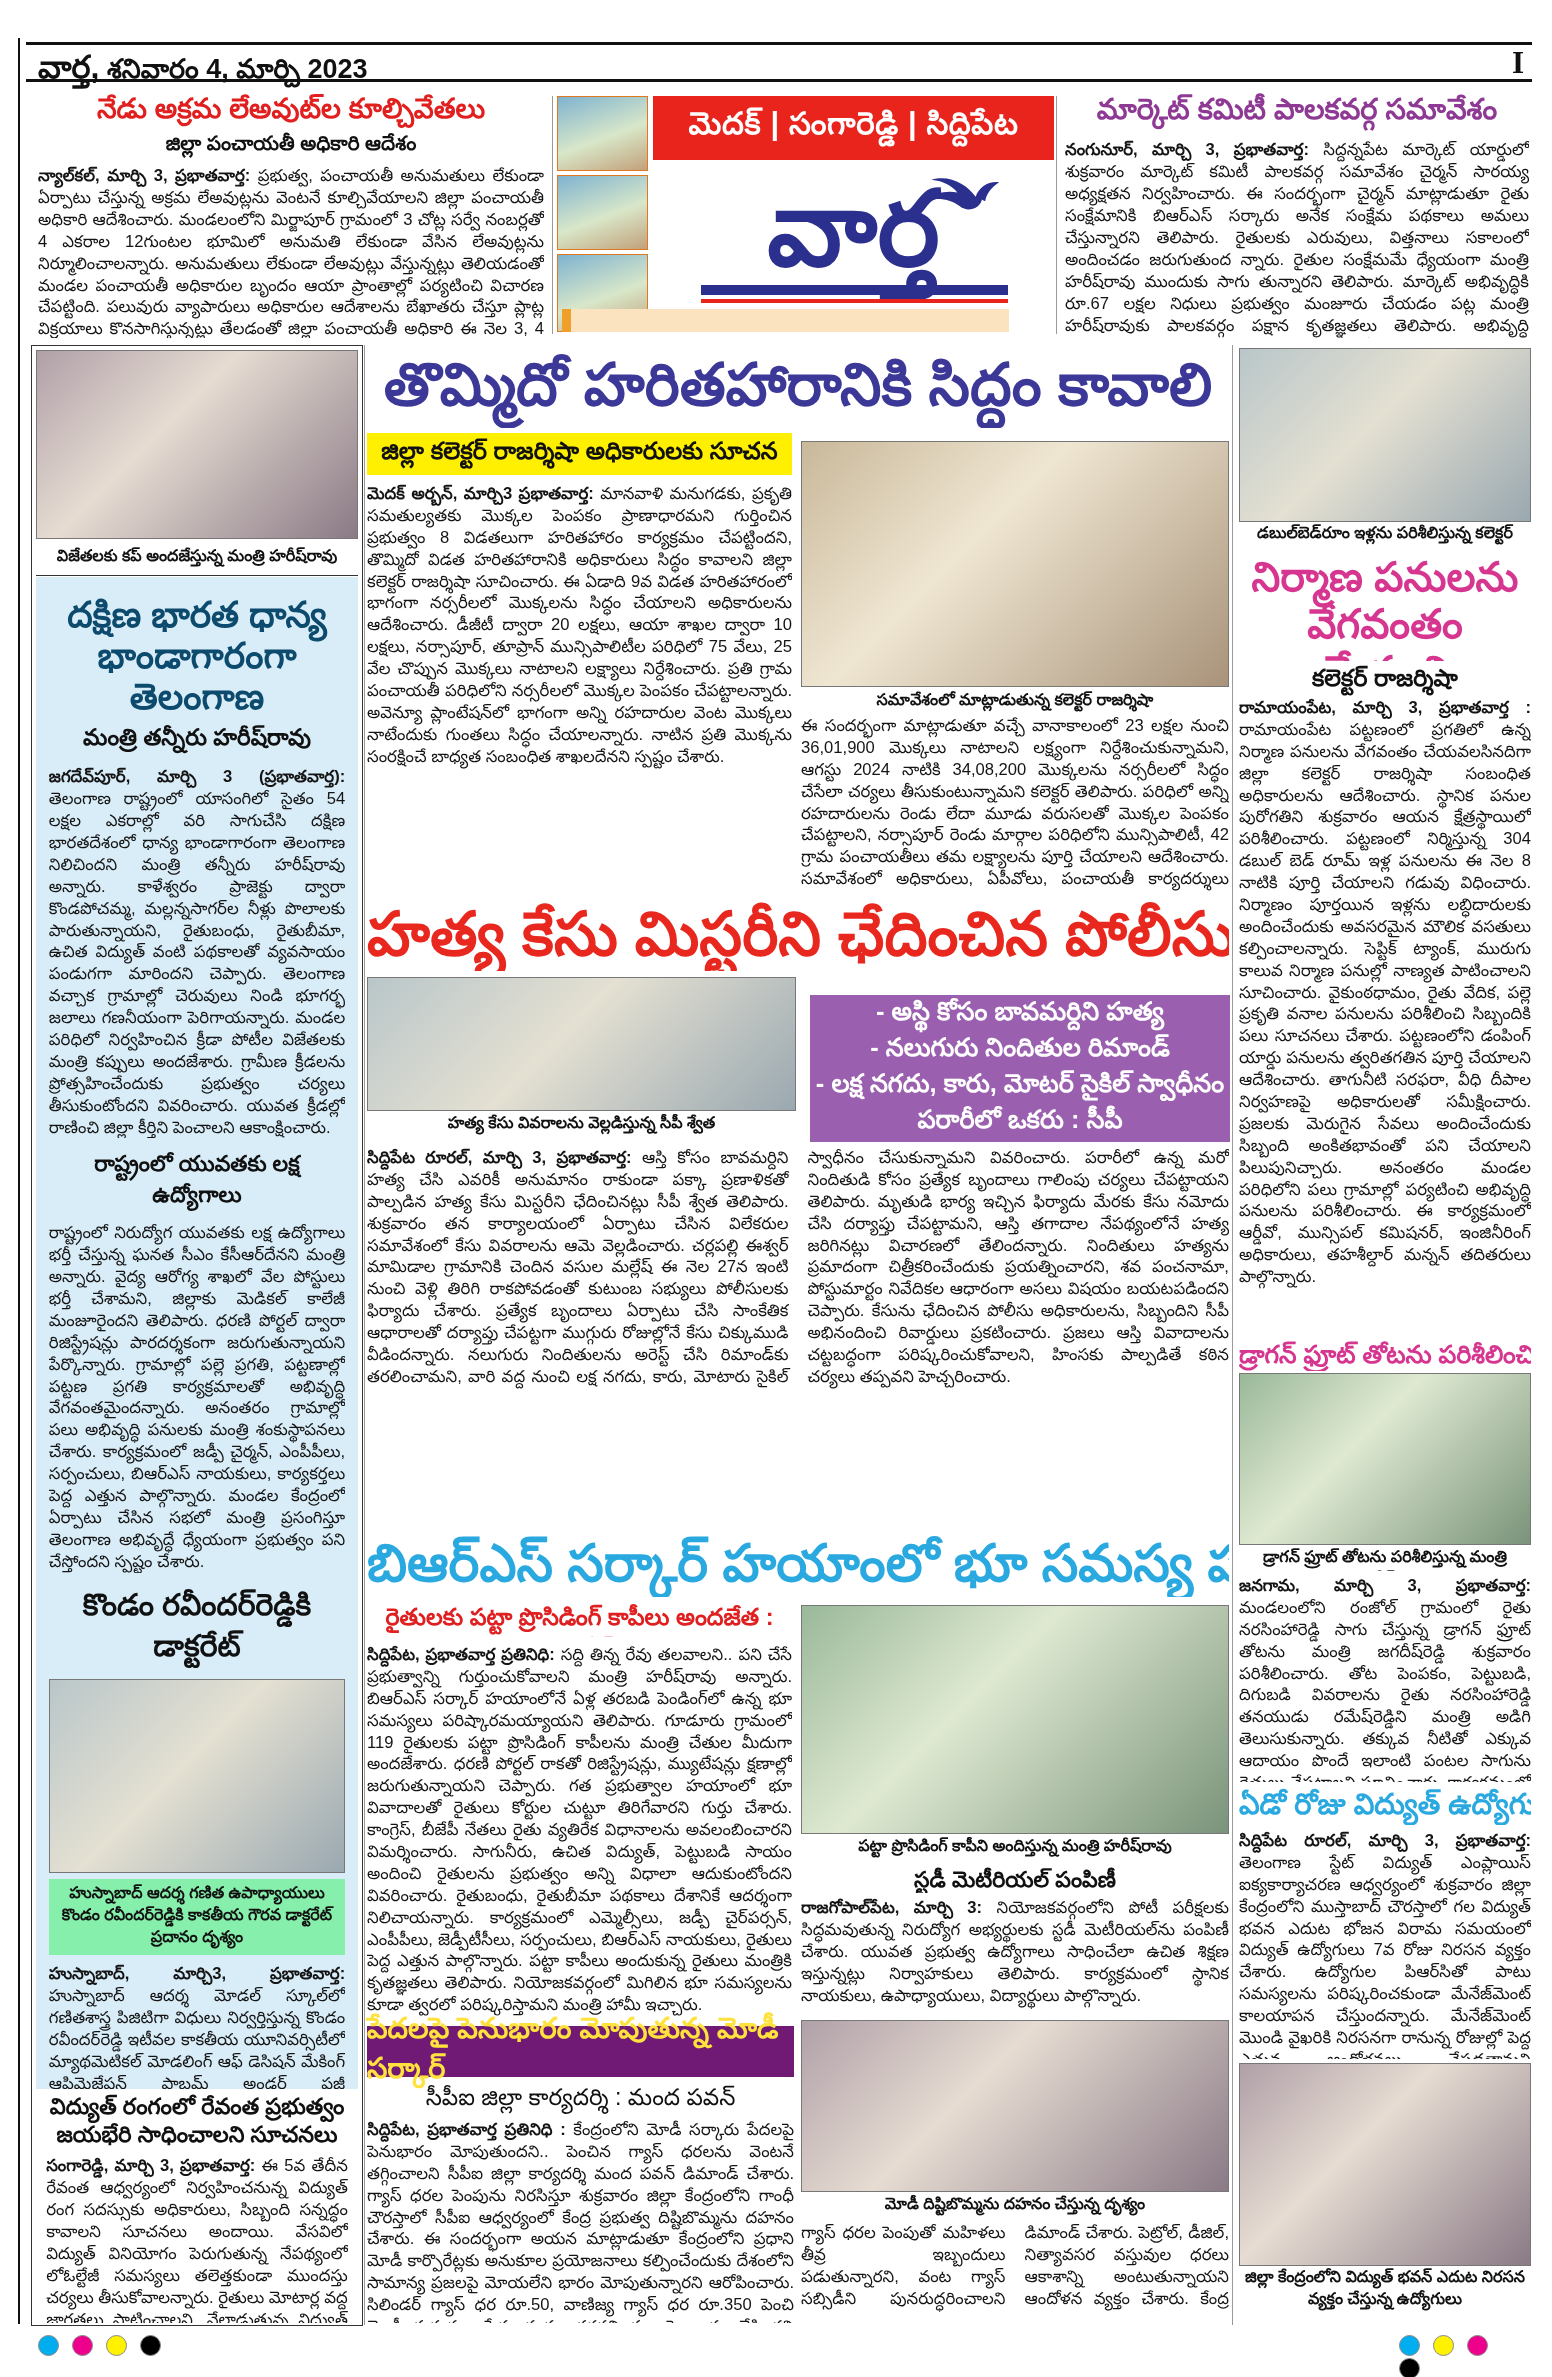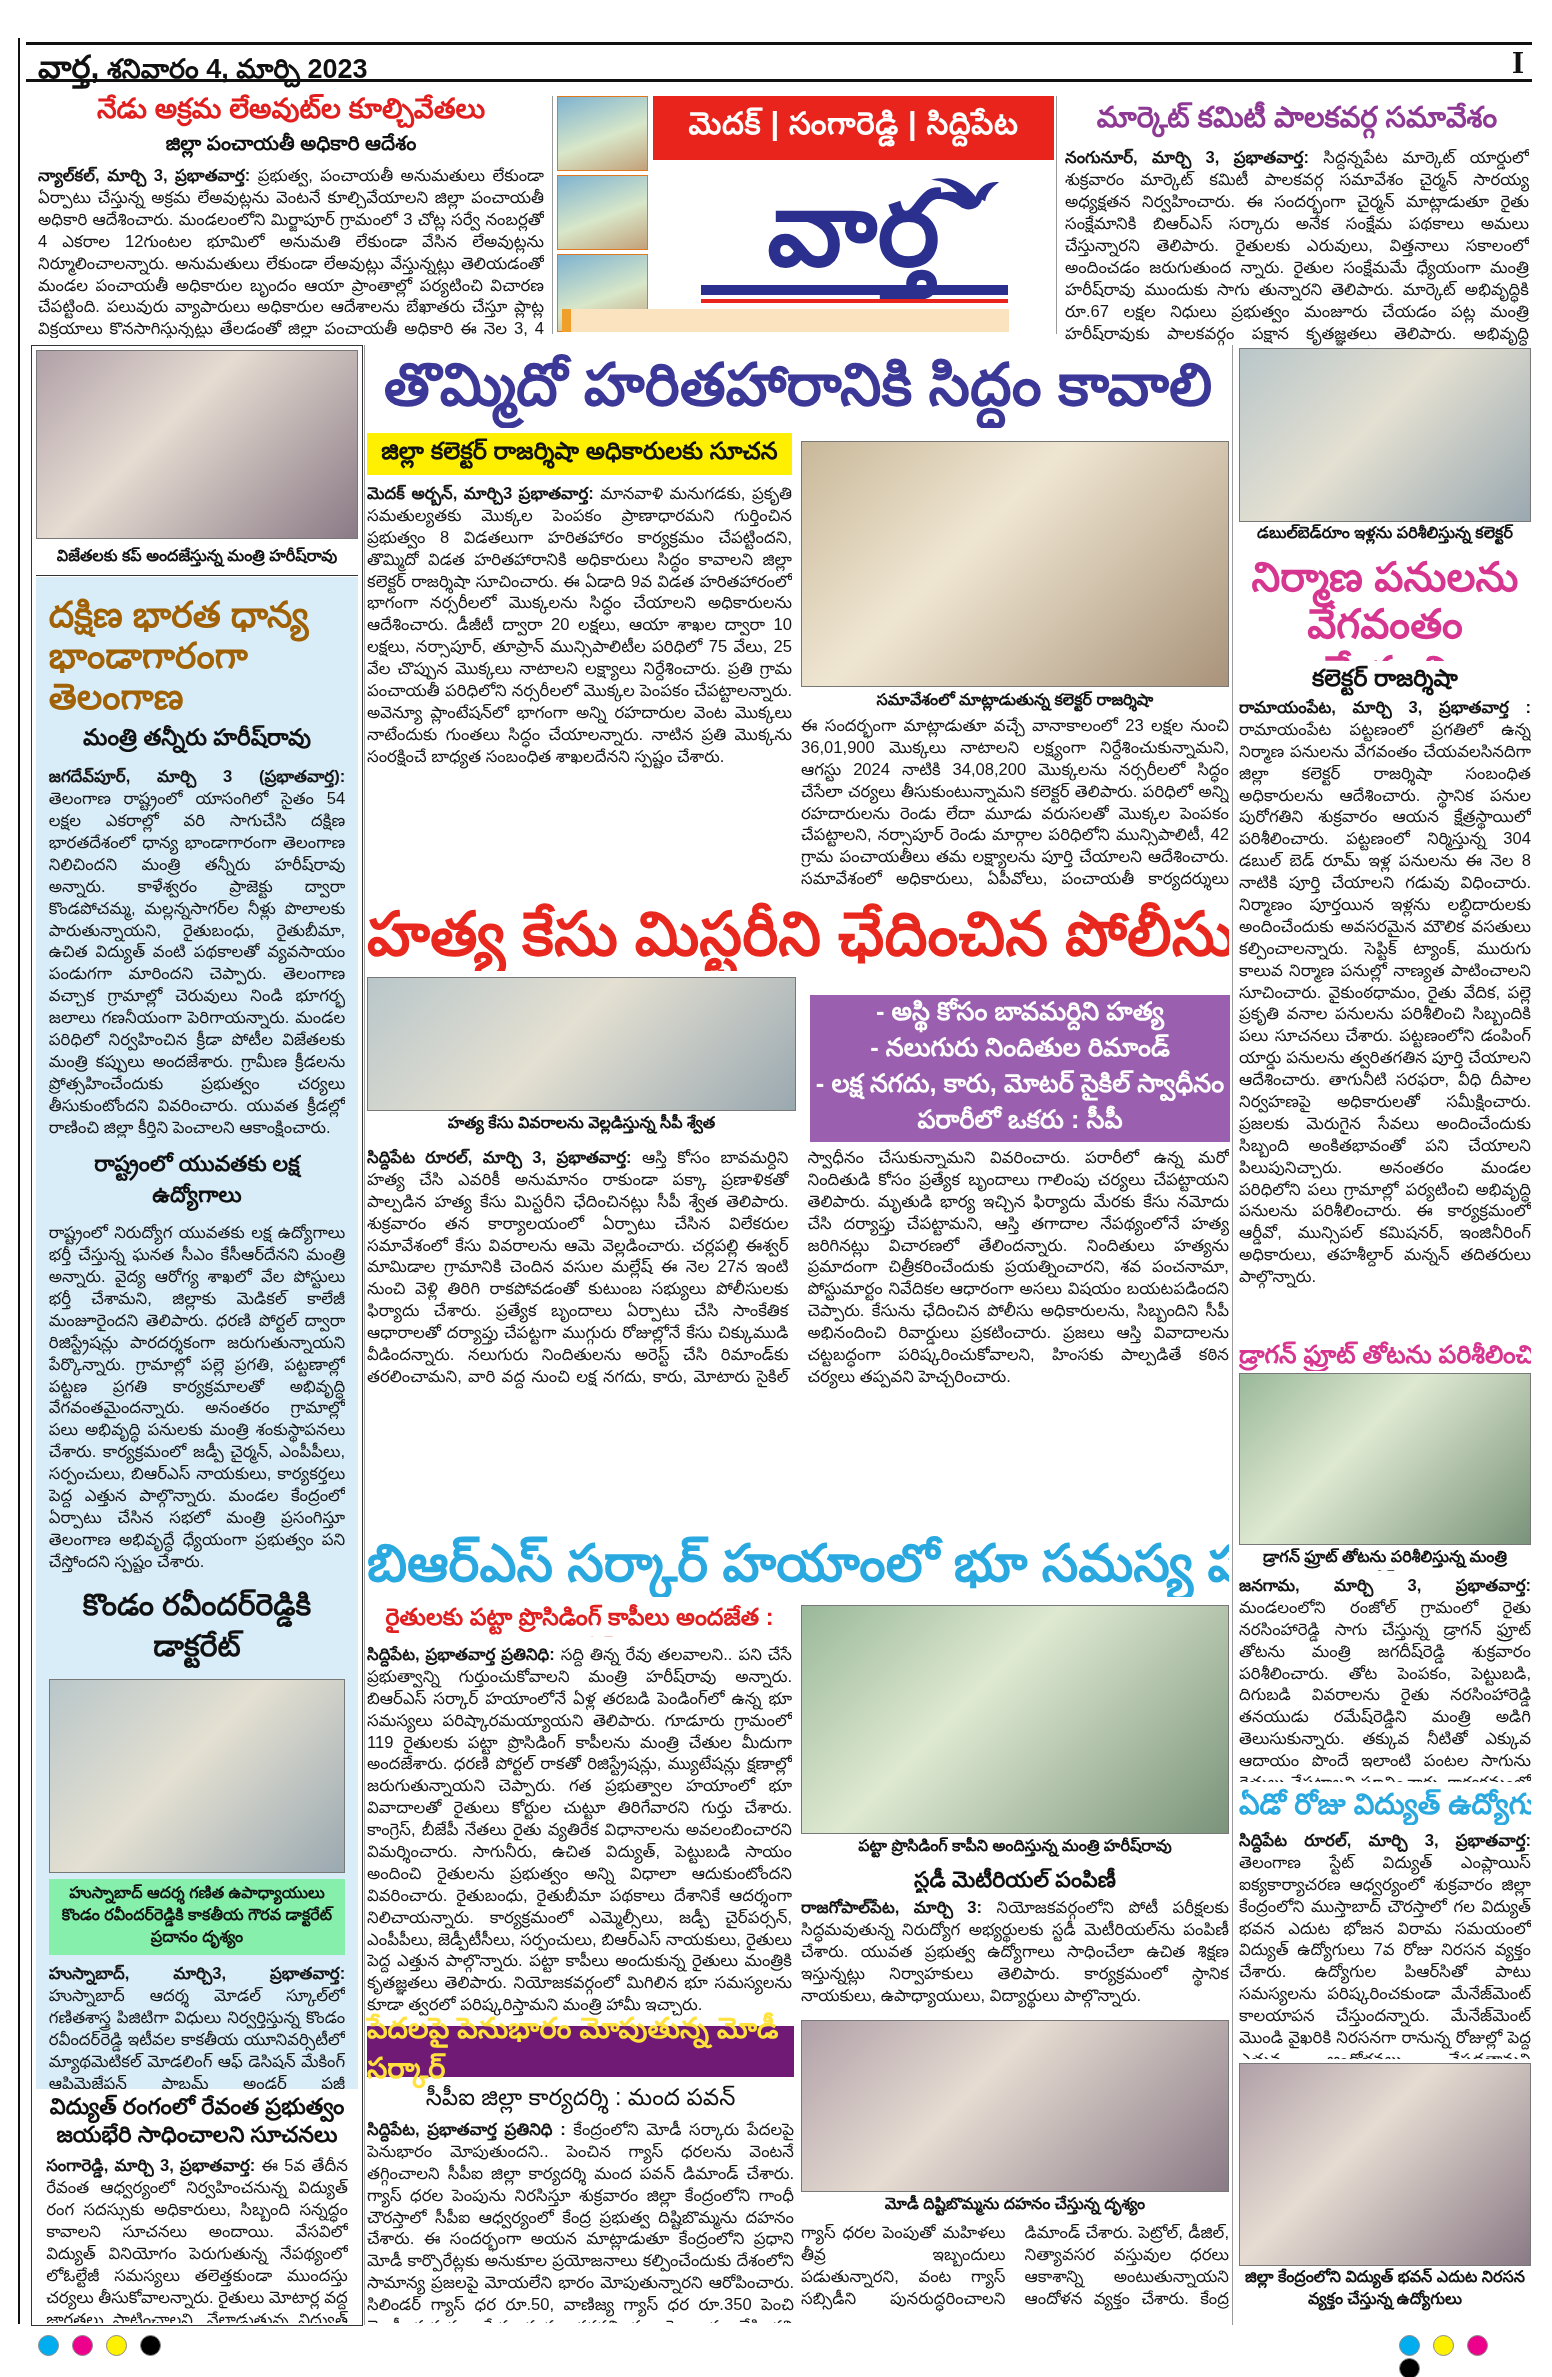--- a/index.html
+++ b/index.html
@@ -43,21 +43,21 @@
   .two-col{column-count:2;column-gap:19px;}
   .brs-head{font-size:52px;font-weight:bold;color:#2aa9e0;text-align:center;white-space:nowrap;}
   .brs-sub{font-size:23.6px;font-weight:bold;color:#e02020;text-align:center;}
   .cpi-redbox{background:#701a75;display:flex;align-items:center;justify-content:center;}
   .cpi-redbox span{color:#ffe23d;font-size:29px;font-weight:bold;}
   .cpi-sub{font-size:23px;font-weight:normal;text-align:center;}
   
   .lc-frame{border:1.3px solid #333;}
   .lc-caption{background:#fff;border-bottom:1.3px solid #333;display:flex;align-items:center;justify-content:center;}
   .lc-blue{background:#d9edf8;padding:16.6px 12.8px;overflow:hidden;}
-  .grain-head{font-size:36px;font-weight:bold;text-align:left;line-height:1.15;color:#a16207;}
+  .grain-head{font-size:36px;font-weight:bold;text-align:center;line-height:1.15;color:#0c4a6e;}
   .grain-sub{font-size:23px;font-weight:bold;text-align:center;margin:6.4px 0 10.2px;}
   .mid-sub{font-size:22px;font-weight:bold;text-align:center;margin:12.8px 0 9px;}
   .doc-head{font-size:30px;font-weight:bold;text-align:center;margin:15.3px 0 9px;}
   .doc-photo{height:192px;margin:0 0 6.4px;}
   .doc-cap{background:#86efac;padding:5.1px 3.8px;margin-bottom:7.7px;}
   .power-head{font-size:22.4px;font-weight:bold;text-align:center;line-height:1.25;}
   
   .r-pink-head{font-size:41px;font-weight:bold;color:#d6368f;text-align:center;line-height:1.15;}
   .r-black-sub{font-size:23.6px;font-weight:bold;text-align:center;}
   .r-pink-small{font-size:25px;font-weight:bold;color:#d6368f;text-align:center;white-space:nowrap;overflow:hidden;}
@@ -105,21 +105,21 @@
     <svg class="abs" style="left:358px;top:69px;" width="96" height="57" viewBox="0 0 150 90">
       <path d="M95 55 C80 35 55 20 25 28 C45 30 58 38 66 48 C45 45 30 50 18 60 C40 56 58 60 70 70 C80 78 95 76 102 66 C108 58 104 50 95 55 Z" fill="#2b2f8e"></path>
       <path d="M95 55 C100 40 115 30 132 32 C120 40 112 50 110 62 Z" fill="#2b2f8e"></path>
     </svg>
     <div class="abs mast-logo" style="left:96px;top:83px;width:401px;height:118px;">వార్త</div>
     <div class="abs mast-bar-blue" style="left:144px;top:192px;width:307px;height:10.2px;"></div>
     <div class="abs mast-bar-red" style="left:144px;top:206px;width:307px;height:3.8px;"></div>
     <div class="abs mast-cream" style="left:5.1px;top:216px;width:447px;height:23px;"></div>
   </div>
 
-  <div class="abs" style="left:1065px;top:93px;width:464px;height:245px;overflow:hidden;margin-top:8px;">
+  <div class="abs" style="left:1065px;top:93px;width:464px;height:245px;overflow:hidden;">
     <div class="tr-head">మార్కెట్ కమిటీ పాలకవర్గ సమావేశం</div>
     <p class="body-txt" style="margin:6.4px 0 0;height:204px;">
       <b class="dl">నంగునూర్, మార్చి 3, ప్రభాతవార్త: </b><span>సిద్దన్నపేట మార్కెట్ యార్డులో శుక్రవారం మార్కెట్ కమిటీ పాలకవర్గ సమావేశం చైర్మన్ సారయ్య అధ్యక్షతన నిర్వహించారు. ఈ సందర్భంగా చైర్మన్ మాట్లాడుతూ రైతు సంక్షేమానికి బిఆర్ఎస్ సర్కారు అనేక సంక్షేమ పథకాలు అమలు చేస్తున్నారని తెలిపారు. రైతులకు ఎరువులు, విత్తనాలు సకాలంలో అందించడం జరుగుతుంద న్నారు. రైతుల సంక్షేమమే ధ్యేయంగా మంత్రి హరీష్‌రావు ముందుకు సాగు తున్నారని తెలిపారు. మార్కెట్ అభివృద్ధికి రూ.67 లక్షల నిధులు ప్రభుత్వం మంజూరు చేయడం పట్ల మంత్రి హరీష్‌రావుకు పాలకవర్గం పక్షాన కృతజ్ఞతలు తెలిపారు. అభివృద్ధి పనులను త్వరలోనే మంత్రి చేతుల మీదుగా ప్రారంభించడం జరుగుతుందన్నారు. కార్యక్రమంలో వైస్ చైర్మన్ తిప్పని నాగేంద్రం, పిఎసిఎస్ చైర్మన్ కోల రమేష్‌గౌడ్, సర్పంచ్ కనకవ్వ, కార్యదర్శి వెంకటయ్య, డైరెక్టర్లు బుసిరెడ్డి నరోత్తంరెడ్డి, వల్లపురెడ్డి మోహన్‌రెడ్డి, కులపల్లి వెంకటరెడ్డి, బండి మల్లేశం, లక్ష్మారెడ్డి, ఎనగందుల రవి, కమలమ్మ, మార్కెట్ కమిటీ సిబ్బంది తదితరులు పాల్గొన్నారు.</span>
     </p>
   </div>
 
   <div class="abs vsep" style="left:364px;top:345px;width:1.3px;height:1980px;"></div>
   <div class="abs vsep" style="left:1232px;top:345px;width:1.3px;height:1980px;"></div>
 
   <div class="abs lc-frame" style="left:31px;top:345px;width:332px;height:1981px;"></div>

